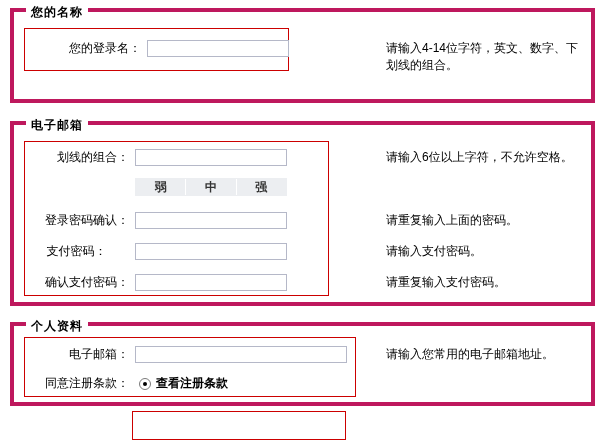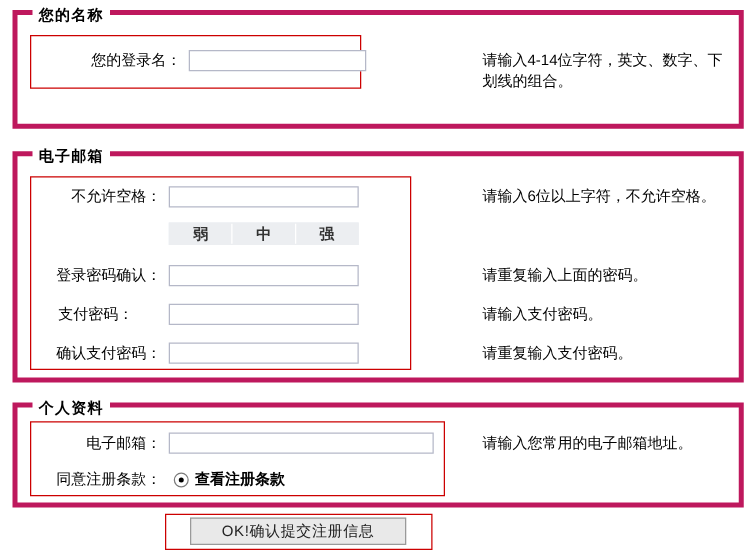--- a/index.html
+++ b/index.html
@@ -148,36 +148,36 @@
 <body>
 
 <div class="page">
 
   <div class="group" style="left:10px; top:8px; width:585px; height:95px;">
     <span class="group-legend">您的名称</span>
   </div>
 
   <div class="redbox" style="left:24px; top:28px; width:265px; height:43px;"></div>
 
-  <div class="row" style="left:40px; top:40px; width:260px;">
+  <div class="row" style="left:24px; top:40px; width:260px;padding-left:12px;">
     <span class="lbl" style="width:105px;">您的登录名：</span>
     <input class="txt" type="text" style="width: 142px; margin-left: 6px;" value="">
   </div>
 
   <div class="hint" style="left:386px; top:40px; width:200px;">请输入4-14位字符，英文、数字、下
 划线的组合。</div>
 
   <div class="group" style="left:10px; top:121px; width:585px; height:185px;">
     <span class="group-legend">电子邮箱</span>
   </div>
 
   <div class="redbox" style="left:24px; top:141px; width:305px; height:155px;"></div>
 
   <div class="row" style="left:24px; top:149px;">
-    <span class="lbl" style="width:105px;">不允许空格：</span>
+    <span class="lbl" style="width:105px;">划线的组合：</span>
     <input class="txt" type="password" style="width: 152px; margin-left: 6px;" value="">
   </div>
   <div class="hint" style="left:386px; top:149px; width:210px;">请输入6位以上字符，不允许空格。</div>
 
   <div class="meter" style="left:135px; top:178px; width:152px; height:18px;">
     <div>弱</div>
     <div>中</div>
     <div>强</div>
   </div>
 
@@ -213,17 +213,14 @@
 
   <div class="row" style="left:24px; top:375px;">
     <span class="lbl" style="width:105px;">同意注册条款：</span>
     <span style="margin-left:10px; display:inline-flex; align-items:center;">
       <span class="radio"></span>
       <a class="terms-link" href="#">查看注册条款</a>
     </span>
   </div>
 
   <div class="redbox" style="left:132px; top:411px; width:214px; height:29px;"></div>
-  <div class="submit-wrap" style="left:152px; top:414px;">
-    <button class="submit" type="button">OK!确认提交注册信息</button>
-  </div>
 
 </div>
 
 </body></html>

